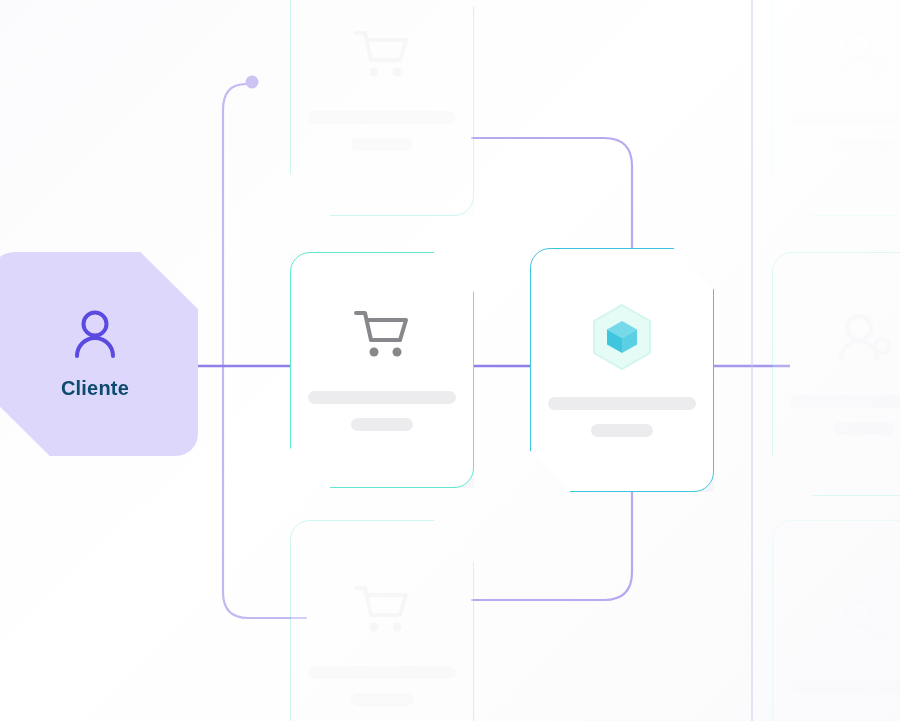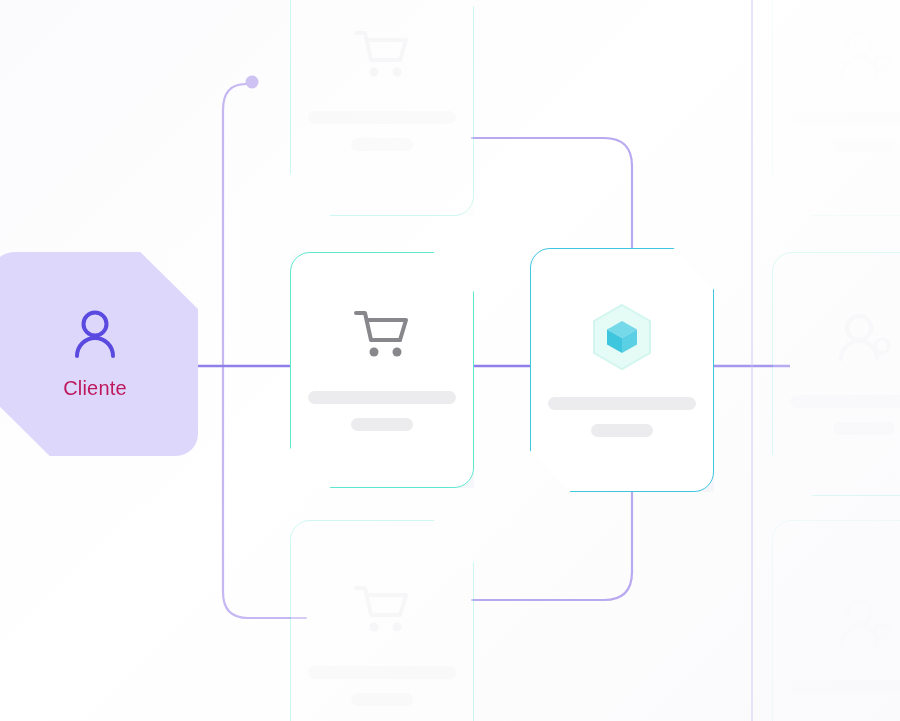--- a/index.html
+++ b/index.html
@@ -49,22 +49,22 @@
     );
     display: flex;
     flex-direction: column;
     align-items: center;
     justify-content: center;
     gap: 14px;
   }
   .cliente-node .glyph { display: block; }
   .cliente-label {
     font-size: 20px;
-    font-weight: 400;
-    color: #be185d;
+    font-weight: 700;
+    color: #0c4a6e;
     letter-spacing: .2px;
   }
 
   
   .card {
     position: absolute;
     background: #ffffff;
     border-radius: 20px;
     border: 1.6px solid #5ee8cf;
     clip-path: polygon(

